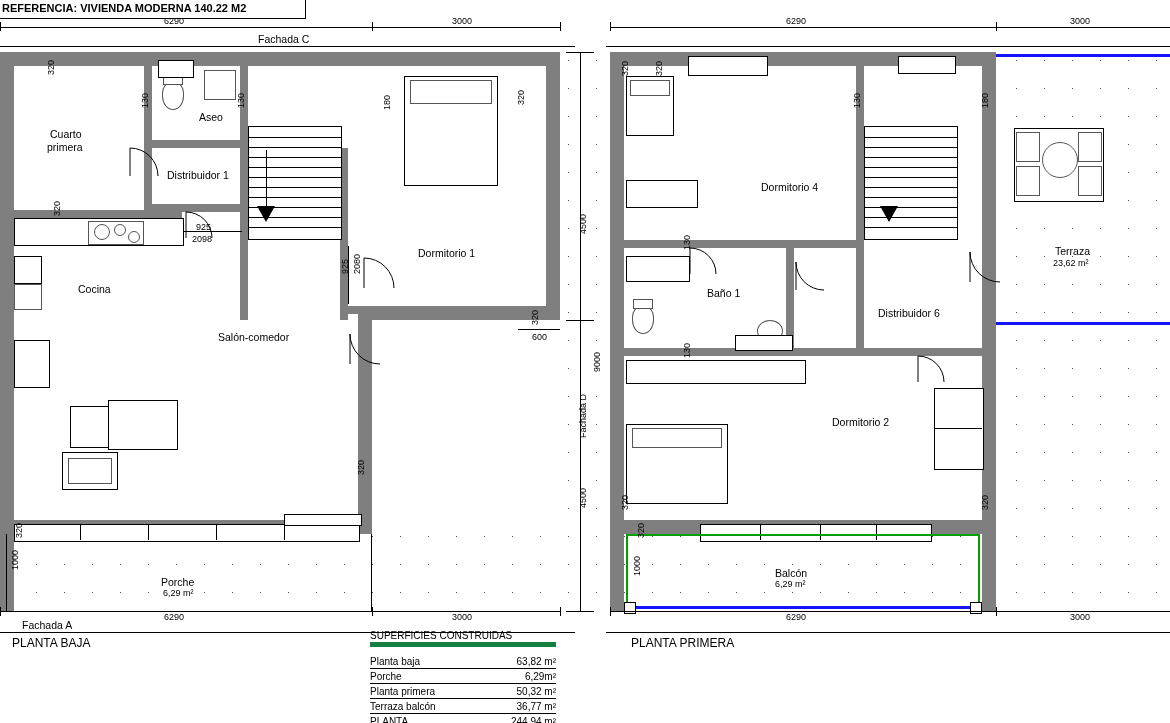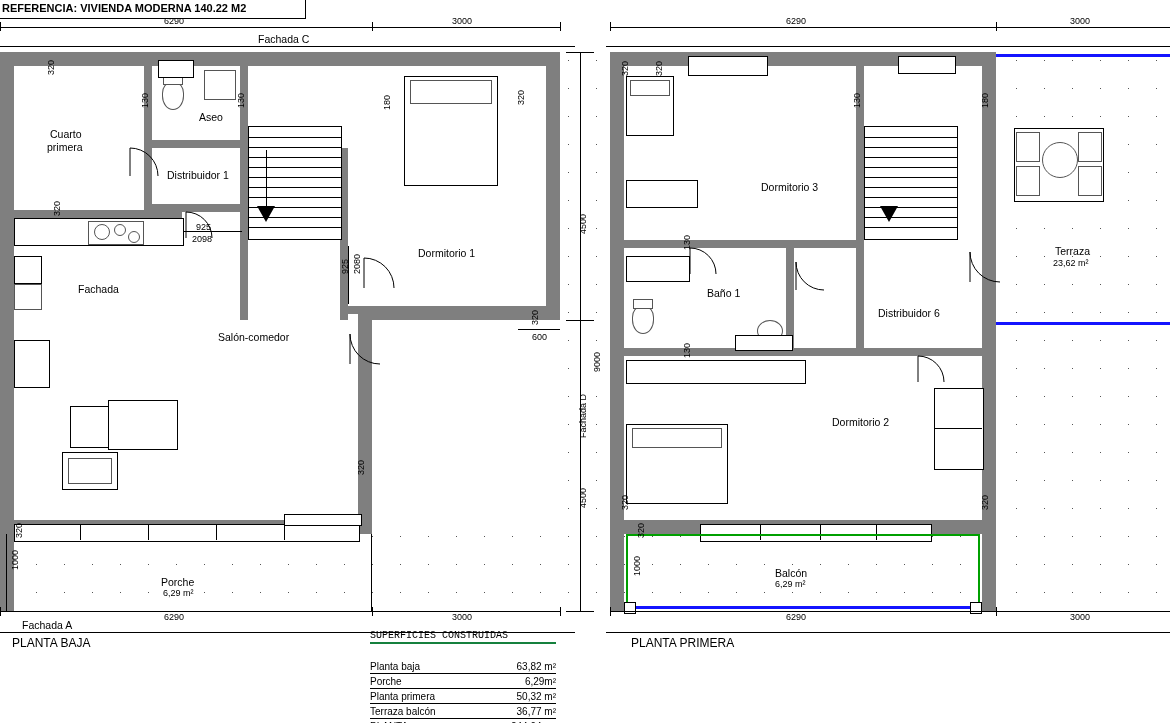--- a/index.html
+++ b/index.html
@@ -93,21 +93,21 @@
   <div class="furnthin" style="left:162px;top:82px;width:20px;height:26px;border-radius:40% 40% 50% 50%;"></div>
   <div class="furnthin" style="left:163px;top:75px;width:18px;height:8px;"></div>
 
   <div class="furnthin" style="left:206px;top:74px;width:26px;height:20px;border-radius:50%;"></div>
   <div class="furnthin" style="left:204px;top:70px;width:30px;height:28px;"></div>
 
   <div class="furn" style="left:158px;top:60px;width:34px;height:16px;"></div>
 
   <div class="lbl" style="left:167px;top:169px;">Distribuidor 1</div>
 
-  <div class="lbl" style="left:78px;top:283px;">Fachada</div>
+  <div class="lbl" style="left:78px;top:283px;">Cocina</div>
   <div class="furn" style="left:14px;top:218px;width:168px;height:26px;"></div>
   <div class="furnthin" style="left:88px;top:221px;width:54px;height:22px;"></div>
   <div class="furnthin" style="left:94px;top:224px;width:14px;height:14px;border-radius:50%;"></div>
   <div class="furnthin" style="left:114px;top:224px;width:10px;height:10px;border-radius:50%;"></div>
   <div class="furnthin" style="left:128px;top:231px;width:10px;height:10px;border-radius:50%;"></div>
   <div class="furn" style="left:14px;top:256px;width:26px;height:26px;"></div>
   <div class="furnthin" style="left:14px;top:284px;width:26px;height:24px;"></div>
   <div class="furn" style="left:14px;top:340px;width:34px;height:46px;"></div>
 
   <div class="lbl" style="left:218px;top:331px;">Salón-comedor</div>
@@ -225,21 +225,21 @@
   <div class="wall" style="left:982px;top:52px;width:14px;height:560px;"></div>
   <div class="wall" style="left:610px;top:520px;width:386px;height:14px;"></div>
 
   <div class="wall" style="left:856px;top:66px;width:8px;height:174px;"></div>
   <div class="wall" style="left:624px;top:240px;width:240px;height:8px;"></div>
   <div class="wall" style="left:786px;top:248px;width:8px;height:108px;"></div>
   <div class="wall" style="left:624px;top:348px;width:170px;height:8px;"></div>
   <div class="wall" style="left:856px;top:248px;width:8px;height:108px;"></div>
   <div class="wall" style="left:794px;top:348px;width:188px;height:8px;"></div>
 
-  <div class="lbl" style="left:761px;top:181px;">Dormitorio 3</div>
+  <div class="lbl" style="left:761px;top:181px;">Dormitorio 4</div>
   <div class="furn" style="left:626px;top:76px;width:46px;height:58px;"></div>
   <div class="furnthin" style="left:630px;top:80px;width:38px;height:14px;"></div>
   <div class="furn" style="left:688px;top:56px;width:78px;height:18px;"></div>
   <div class="furn" style="left:626px;top:180px;width:70px;height:26px;"></div>
   <div class="furn" style="left:898px;top:56px;width:56px;height:16px;"></div>
 
   <div class="lbl" style="left:707px;top:287px;">Baño 1</div>
   <div class="furnthin" style="left:632px;top:306px;width:20px;height:26px;border-radius:40% 40% 50% 50%;"></div>
   <div class="furnthin" style="left:633px;top:299px;width:18px;height:8px;"></div>
   <div class="furn" style="left:626px;top:256px;width:62px;height:24px;"></div>
@@ -321,21 +321,21 @@
   <div class="tick" style="left:610px;top:607px;"></div>
   <div class="tick" style="left:996px;top:607px;"></div>
 
   <div class="dim" style="left:786px;top:612px;">6290</div>
   <div class="dim" style="left:1070px;top:612px;">3000</div>
 </div>
 <div class="dimline" style="left:606px;top:632px;width:564px;"></div>
 <div class="floorname" style="left:631px;top:636px;">PLANTA PRIMERA</div>
 
 <div class="tbl" style="left:370px;top:630px;">
-  <div style="border-bottom:2px solid #15803d;width:186px;padding-bottom:1px;margin-bottom:17px;font-family:Liberation Mono, monospace;">SUPERFICIES CONSTRUIDAS</div>
+  <div style="border-bottom:5px solid #15803d;width:186px;padding-bottom:1px;margin-bottom:9px;">SUPERFICIES CONSTRUIDAS</div>
   <div class="legend-row">
     <span>Planta baja</span>
     <span>63,82 m²</span>
   </div>
   <div class="legend-row">
     <span>Porche</span>
     <span>6,29m²</span>
   </div>
   <div class="legend-row">
     <span>Planta primera</span>

